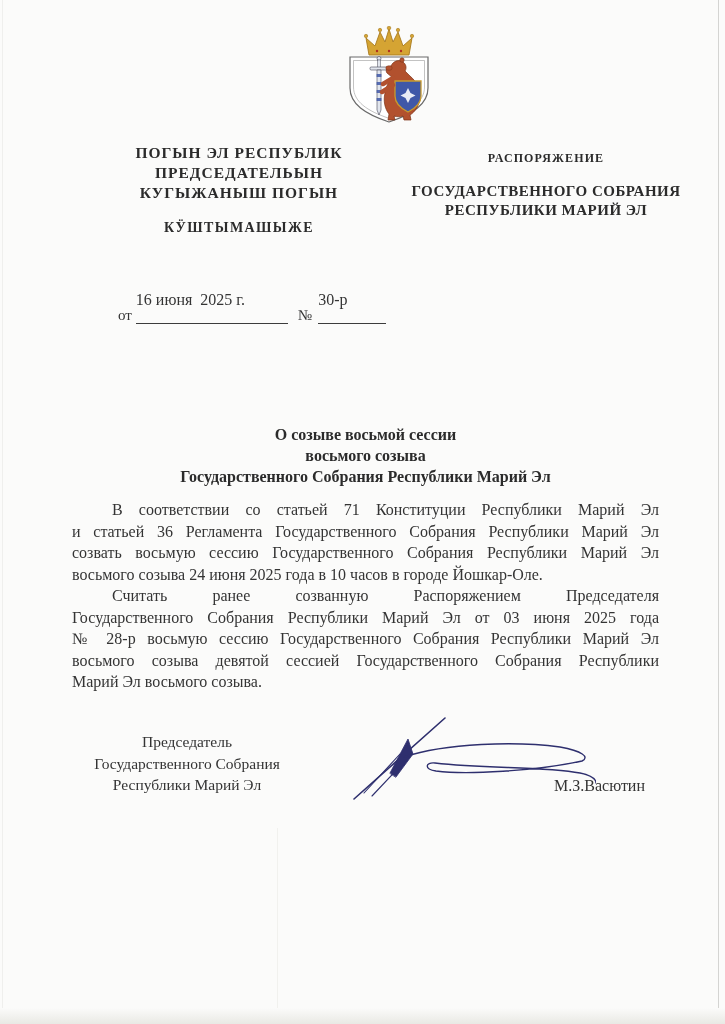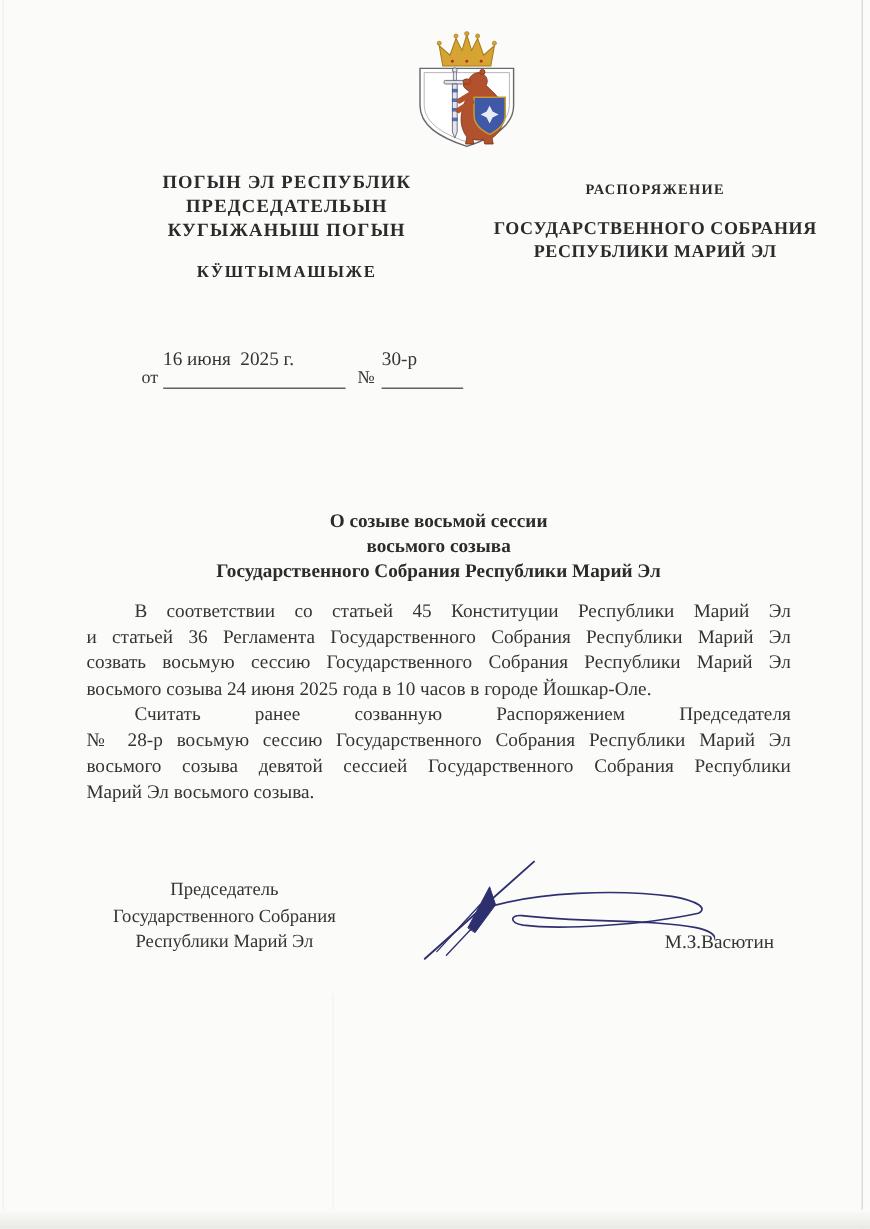--- a/index.html
+++ b/index.html
@@ -117,25 +117,26 @@
   <span class="rule rule-num">30-р</span>
 </div>
 
 <div class="abs doc-title">
   <div>О созыве восьмой сессии</div>
   <div>восьмого созыва</div>
   <div>Государственного Собрания Республики Марий Эл</div>
 </div>
 
 <div class="abs body-text">
-  <div class="jline indent">В соответствии со статьей 45 Конституции Республики Марий Эл</div>
+  <div class="jline indent">В соответствии со статьей 71 Конституции Республики Марий Эл</div>
   <div class="jline">и статьей 36 Регламента Государственного Собрания Республики Марий Эл</div>
   <div class="jline">созвать восьмую сессию Государственного Собрания Республики Марий Эл</div>
   <div class="lline">восьмого созыва 24 июня 2025 года в 10 часов в городе Йошкар-Оле.</div>
   <div class="jline indent">Считать ранее созванную Распоряжением Председателя</div>
+  <div class="jline">Государственного Собрания Республики Марий Эл от 03 июня 2025 года</div>
   <div class="jline">№ 28-р восьмую сессию Государственного Собрания Республики Марий Эл</div>
   <div class="jline">восьмого созыва девятой сессией Государственного Собрания Республики</div>
   <div class="lline">Марий Эл восьмого созыва.</div>
 </div>
 
 <div class="abs sig-post">
   <div>Председатель</div>
   <div>Государственного Собрания</div>
   <div>Республики Марий Эл</div>
 </div>

